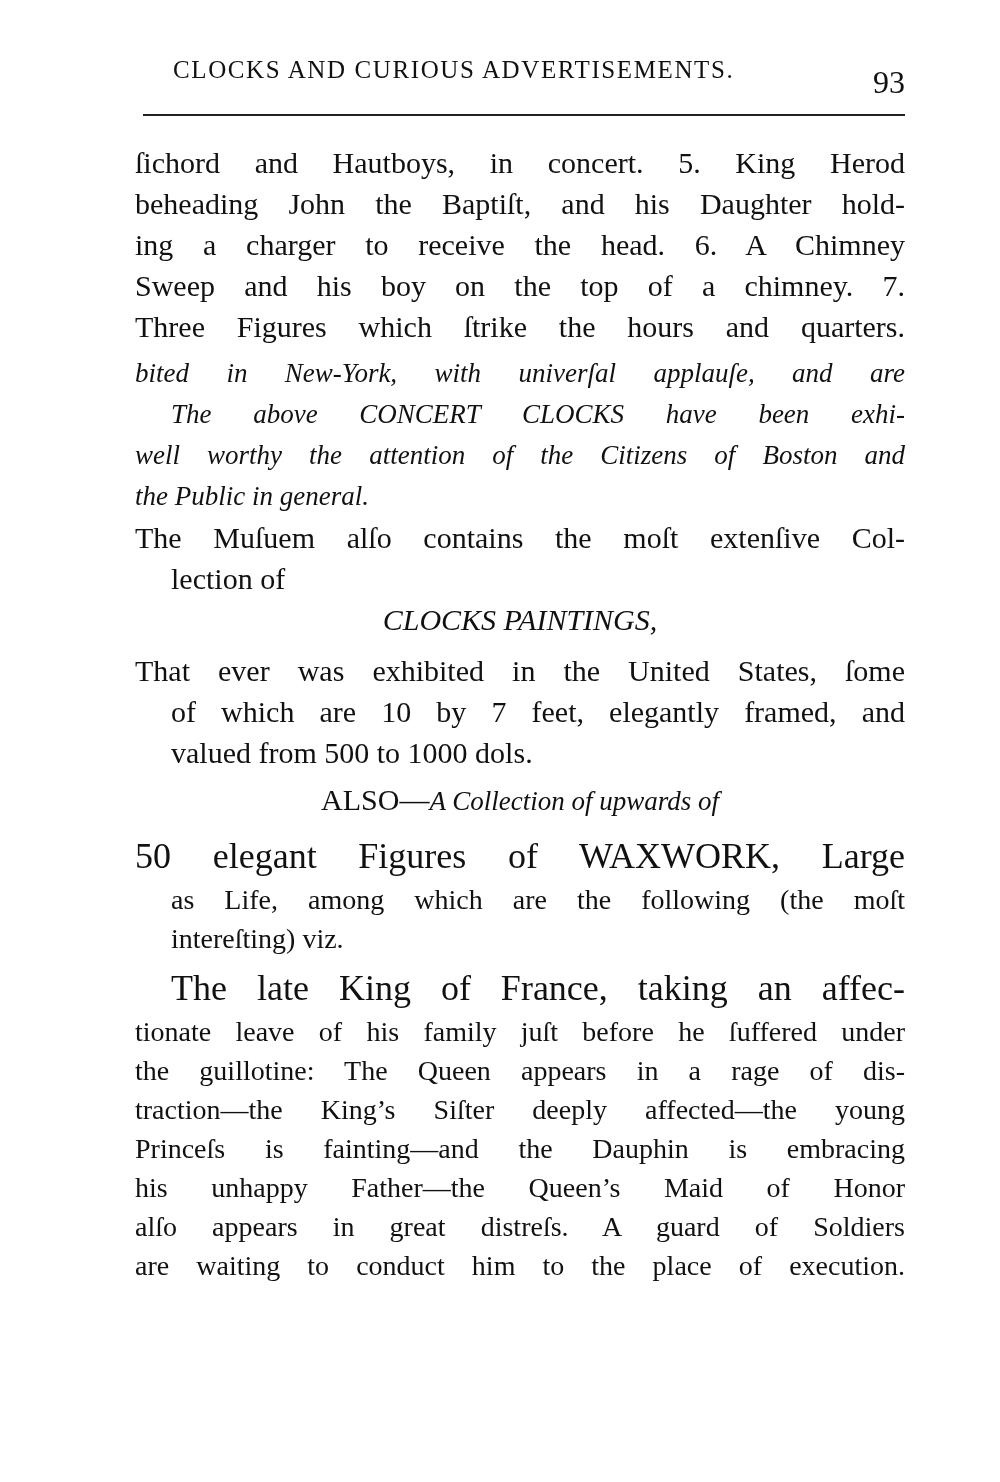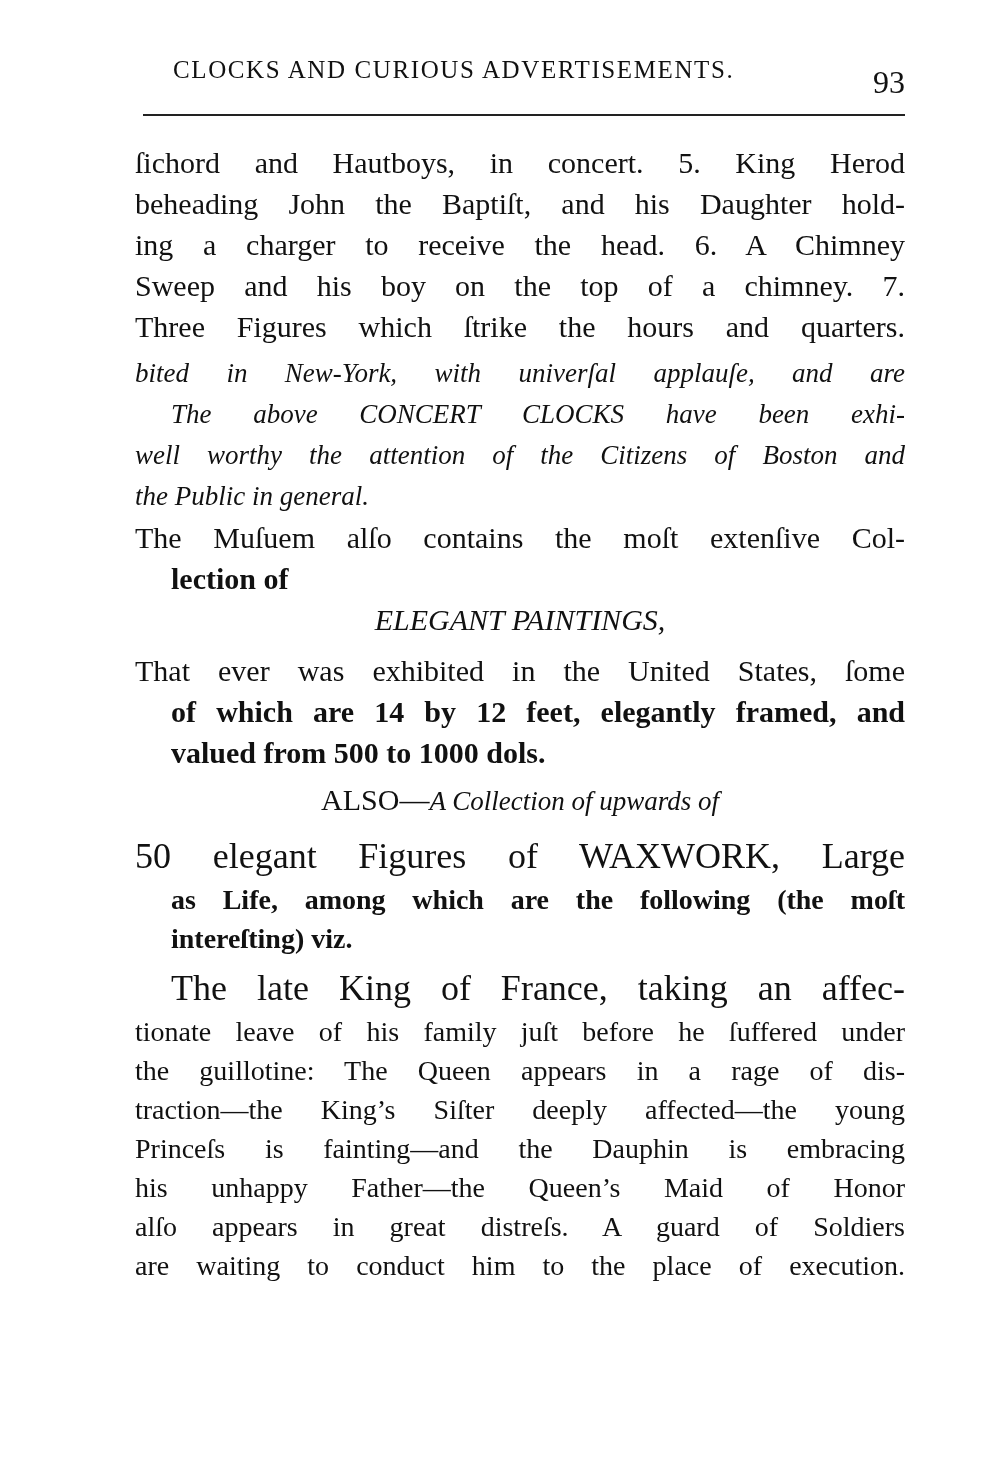--- a/index.html
+++ b/index.html
@@ -9,21 +9,21 @@
     .running-head { position: absolute; top: 52px; left: 0; width: 770px; height: 40px; }
     .running-title { position: absolute; left: 38px; top: 4px; font-size: 25px; letter-spacing: 1.6px; }
     .page-number { position: absolute; right: 0; top: 12px; font-size: 32px; }
     .rule { position: absolute; top: 114px; left: 8px; width: 762px; border-top: 2px solid #222; }
     .body { position: absolute; top: 142px; left: 0; width: 770px; }
     .line { display: block; font-size: 30px; line-height: 41px; white-space: nowrap;
             text-align: justify; text-align-last: justify; }
     .line.last { text-align-last: left; }
     .it { font-style: italic; font-size: 27px; }
     .indent { padding-left: 36px; }
-    .hang { padding-left: 36px; font-weight: bold; }
+    .hang { padding-left: 36px; }
     .center { text-align: center; text-align-last: center; }
     .big { font-size: 36px; line-height: 48px; }
     .sm { font-size: 28px; line-height: 39px; }
     .mt6 { margin-top: 6px; }
     .mt10 { margin-top: 10px; }
     .mt14 { margin-top: 6px; }
   </style>
 </head>
 <body>
 
@@ -48,25 +48,25 @@
       <span class="line it indent">The above CONCERT CLOCKS have been exhi-</span>
       <span class="line it">well worthy the attention of the Citizens of Boston and</span>
       <span class="line it last">the Public in general.</span>
     </div>
 
     <div>
       <span class="line">The Muſuem alſo contains the moſt extenſive Col-</span>
       <span class="line last hang">lection of</span>
     </div>
 
-    <span class="line it center" style="font-size:30px;">ELEGANT PAINTINGS,</span>
+    <span class="line it center" style="font-size:30px;">CLOCKS PAINTINGS,</span>
 
     <div class="mt10">
       <span class="line">That ever was exhibited in the United States, ſome</span>
-      <span class="line hang">of which are 14 by 12 feet, elegantly framed, and</span>
+      <span class="line hang">of which are 10 by 7 feet, elegantly framed, and</span>
       <span class="line last hang">valued from 500 to 1000 dols.</span>
     </div>
 
     <div class="line center mt14">
       <span>ALSO—</span><span class="it">A Collection of upwards of</span>
     </div>
 
     <div class="mt10">
       <span class="line big">50 elegant Figures of WAXWORK, Large</span>
       <span class="line sm hang">as Life, among which are the following (the moſt</span>

